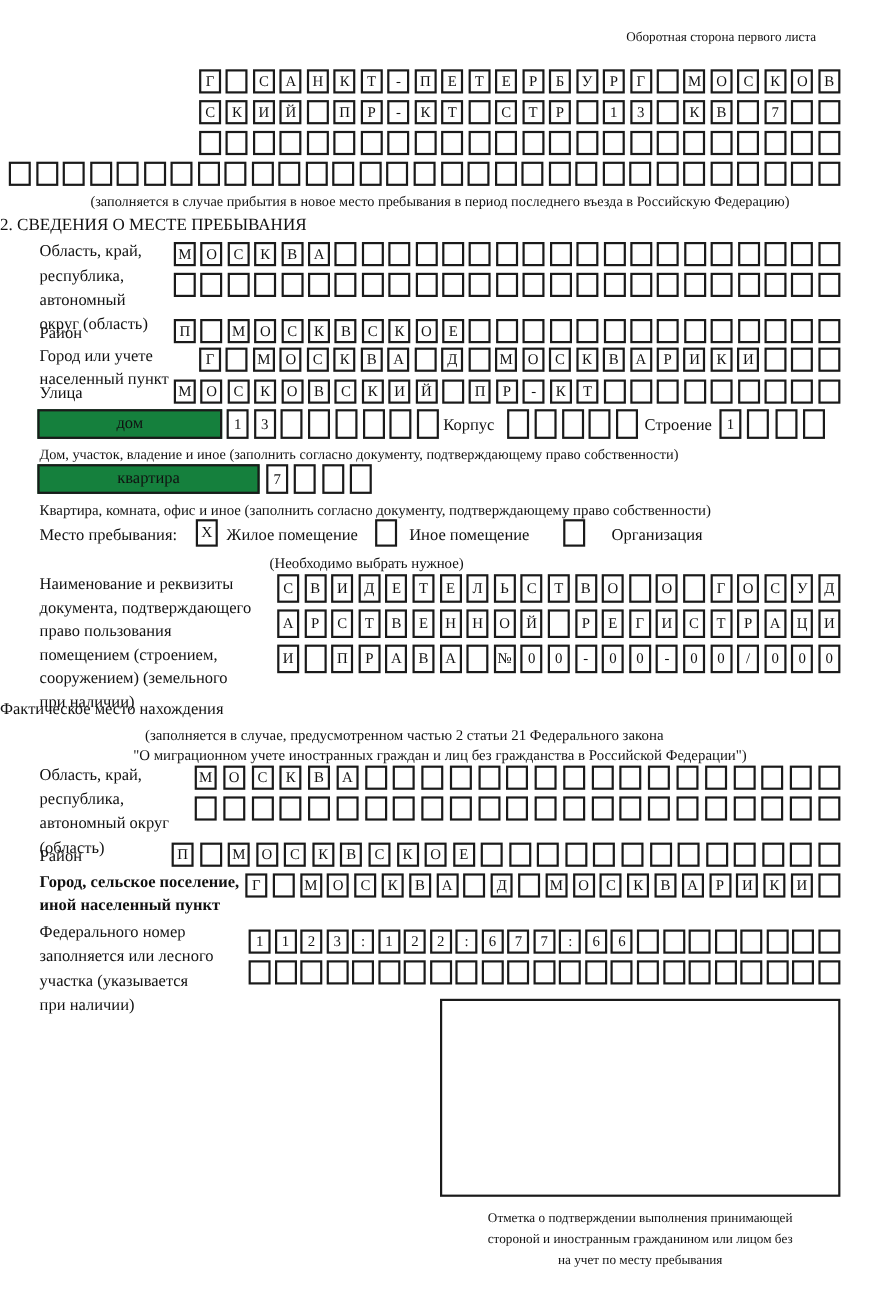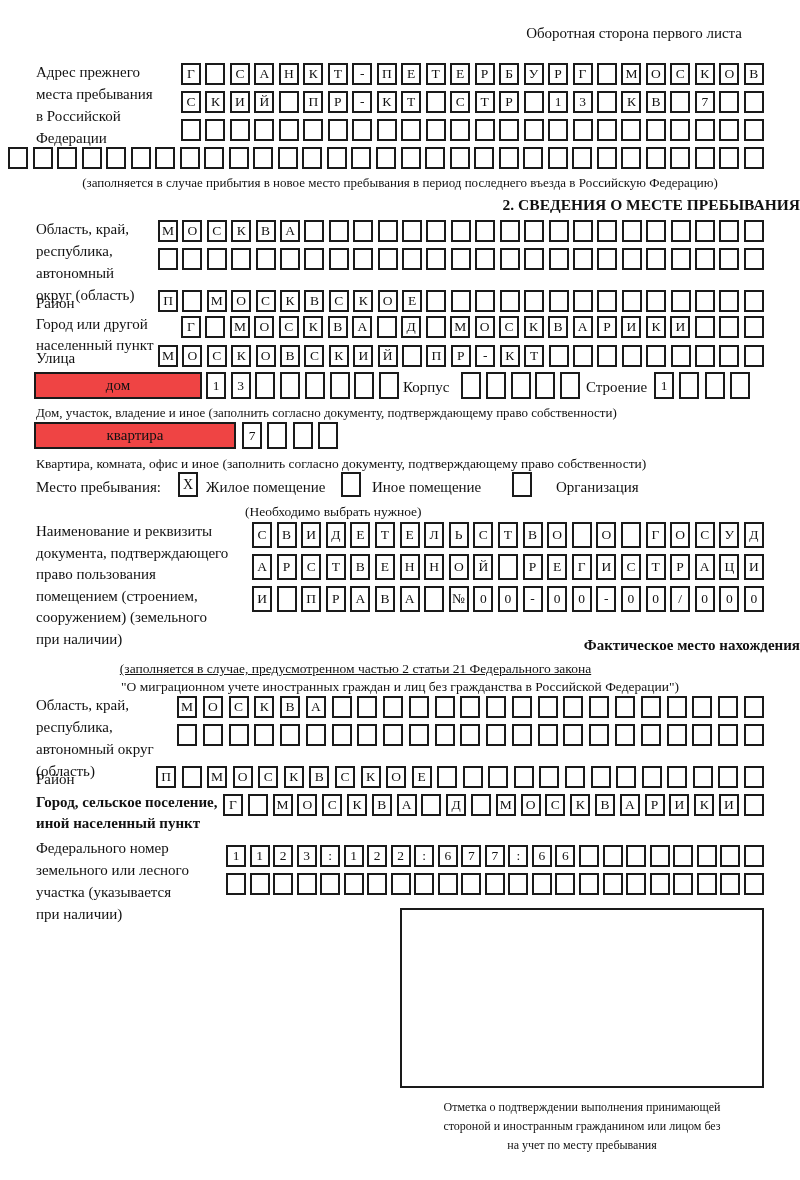--- a/index.html
+++ b/index.html
@@ -7,53 +7,47 @@
     position:relative;width:800px;height:1180px;background:#ffffff;
     font-family:"Liberation Serif","DejaVu Serif",serif;color:#111;
     overflow:hidden;
   }
   .abs{position:absolute;}
   .label{font-size:15px;line-height:22px;white-space:nowrap;}
   .lh21{line-height:21px;}
   .lh215{line-height:21.5px;}
   .note{font-size:13px;line-height:17px;}
   .center{text-align:center;}
-  .title{font-size:15.5px;font-weight:bold;text-align:right;white-space:nowrap;}
+  .title{font-size:15.5px;font-weight:normal;text-align:left;white-space:nowrap;}
   .cells{display:flex;justify-content:space-between;}
   .cell{
     width:20px;height:22px;border:2px solid #1a1a1a;box-sizing:border-box;
     display:flex;align-items:center;justify-content:center;
     font-size:13.5px;background:#fff;flex:none;
   }
   .h27 .cell{height:27px;}
   .h26 .cell{height:26px;}
   .widebox{
-    border:2px solid #1a1a1a;box-sizing:border-box;background:#ef4444;
+    border:2px solid #1a1a1a;box-sizing:border-box;background:#15803d;
     display:flex;align-items:center;justify-content:center;font-size:15px;text-align:center;
   }
   .chk{
     width:20px;height:25px;border:2px solid #1a1a1a;box-sizing:border-box;
     display:flex;align-items:center;justify-content:center;font-size:14px;background:#fff;
   }
   .stamp{border:2px solid #1a1a1a;box-sizing:border-box;background:#fff;}
   .cap{font-size:12px;line-height:19px;text-align:center;}
 </style>
 </head>
 <body>
 
 <div class="page">
 
-  <div class="abs label" style="top:22px;right:58px;font-size:15px;">Оборотная сторона первого листа</div>
-
-  <div class="abs label" style="left:36px;top:61px;">
-      <div>Адрес прежнего</div>
-      <div>места пребывания</div>
-      <div>в Российской</div>
-      <div>Федерации</div>
-    </div>
+  <div class="abs label" style="top:22px;right:58px;font-size:12px;">Оборотная сторона первого листа</div>
+
   <div class="abs cells" style="left:181px;top:63px;width:583px;">
       <span class="cell">Г</span>
       <span class="cell"></span>
       <span class="cell">С</span>
       <span class="cell">А</span>
       <span class="cell">Н</span>
       <span class="cell">К</span>
       <span class="cell">Т</span>
       <span class="cell">-</span>
       <span class="cell">П</span>
@@ -246,21 +240,21 @@
       <span class="cell"></span>
       <span class="cell"></span>
       <span class="cell"></span>
       <span class="cell"></span>
       <span class="cell"></span>
       <span class="cell"></span>
       <span class="cell"></span>
     </div>
 
   <div class="abs label lh21" style="left:36px;top:314px;">
-      <div>Город или другой</div>
+      <div>Город или учете</div>
       <div>населенный пункт</div>
     </div>
   <div class="abs cells" style="left:181px;top:316px;width:583px;">
       <span class="cell">Г</span>
       <span class="cell"></span>
       <span class="cell">М</span>
       <span class="cell">О</span>
       <span class="cell">С</span>
       <span class="cell">К</span>
       <span class="cell">В</span>
@@ -430,21 +424,21 @@
       <span class="cell">-</span>
       <span class="cell">0</span>
       <span class="cell">0</span>
       <span class="cell">/</span>
       <span class="cell">0</span>
       <span class="cell">0</span>
       <span class="cell">0</span>
     </div>
 
   <div class="abs title" style="left:0;top:637px;width:800px;font-size:15px;">Фактическое место нахождения</div>
-  <div class="abs note center" style="left:0;top:660px;width:711px;font-size:13.5px;text-decoration:underline;">(заполняется в случае, предусмотренном частью 2 статьи 21 Федерального закона</div>
+  <div class="abs note center" style="left:12px;top:660px;width:711px;font-size:13.5px;">(заполняется в случае, предусмотренном частью 2 статьи 21 Федерального закона</div>
   <div class="abs note center" style="left:0;top:678px;width:800px;font-size:13.5px;">"О миграционном учете иностранных граждан и лиц без гражданства в Российской Федерации")</div>
 
   <div class="abs label" style="left:36px;top:694px;">
       <div>Область, край,</div>
       <div>республика,</div>
       <div>автономный округ</div>
       <div>(область)</div>
     </div>
   <div class="abs cells" style="left:177px;top:696px;width:587px;">
       <span class="cell">М</span>
@@ -549,21 +543,21 @@
       <span class="cell">А</span>
       <span class="cell">Р</span>
       <span class="cell">И</span>
       <span class="cell">К</span>
       <span class="cell">И</span>
       <span class="cell"></span>
     </div>
 
   <div class="abs label" style="left:36px;top:837px;">
       <div>Федерального номер</div>
-      <div>земельного или лесного</div>
+      <div>заполняется или лесного</div>
       <div>участка (указывается</div>
       <div>при наличии)</div>
     </div>
   <div class="abs cells" style="left:226px;top:845px;width:538px;">
       <span class="cell">1</span>
       <span class="cell">1</span>
       <span class="cell">2</span>
       <span class="cell">3</span>
       <span class="cell">:</span>
       <span class="cell">1</span>

